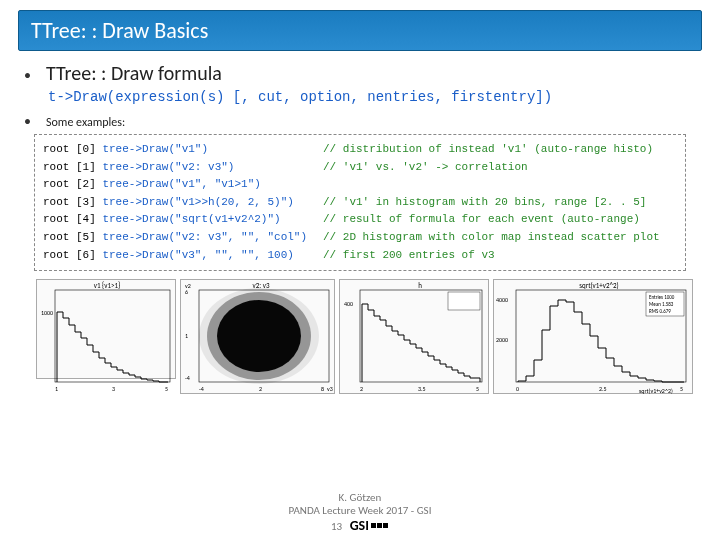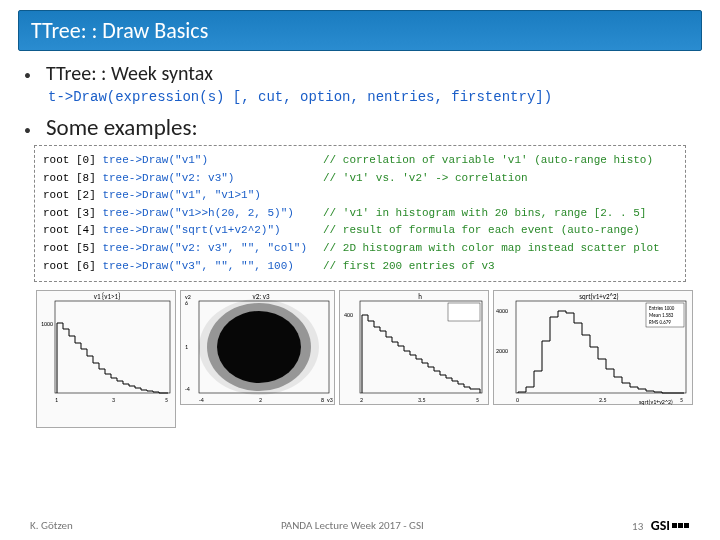--- a/index.html
+++ b/index.html
@@ -33,21 +33,21 @@
     font-size: 14px;
     color: #333;
     margin-right: 10px;
     width: 12px;
   }
   .bullet-text {
     font-size: 20px;
     color: #222;
   }
   .bullet-text.small {
-    font-size: 23px;
+    font-size: 12px;
   }
   .syntax-line {
     font-family: "Courier New", monospace;
     color: #1a5ec8;
     font-size: 14px;
     margin-left: 24px;
     margin-bottom: 8px;
   }
   .code-block {
     margin: 4px 10px 0 10px;
@@ -88,23 +88,24 @@
   }
   .chart svg { display: block; }
   .footer {
     position: absolute;
     bottom: 6px;
     left: 0;
     width: 100%;
     display: flex;
     justify-content: space-between;
     align-items: center;
-    padding: 0 30px;
+    padding: 0 8px;
     font-size: 11px;
     color: #777;
+    flex-direction: column;
   }
   .gsi-logo {
     display: inline-flex;
     align-items: center;
     gap: 2px;
     font-weight: bold;
     font-size: 14px;
     color: #000;
   }
   .gsi-box {
@@ -116,36 +117,36 @@
 </style>
 </head>
 <body>
 
 <div class="title-bar">TTree: : Draw Basics</div>
 
 <div class="content">
 
   <div class="bullet-row">
     <span class="bullet">•</span>
-    <span class="bullet-text">TTree: : Week syntax</span>
+    <span class="bullet-text">TTree: : Draw formula</span>
   </div>
   <div class="syntax-line">t-&gt;Draw(expression(s) [, cut, option, nentries, firstentry])</div>
 
   <div class="bullet-row">
     <span class="bullet">•</span>
     <span class="bullet-text small">Some examples:</span>
   </div>
 
   <div class="code-block">
     <div class="code-row">
         <span class="code-left"><span>root [0] </span><span class="code-call">tree-&gt;Draw("v1")</span></span>
-        <span class="code-comment">// correlation of variable 'v1' (auto-range histo)</span>
-      </div>
-    <div class="code-row">
-        <span class="code-left"><span>root [8] </span><span class="code-call">tree-&gt;Draw("v2: v3")</span></span>
+        <span class="code-comment">// distribution of instead 'v1' (auto-range histo)</span>
+      </div>
+    <div class="code-row">
+        <span class="code-left"><span>root [1] </span><span class="code-call">tree-&gt;Draw("v2: v3")</span></span>
         <span class="code-comment">// 'v1' vs. 'v2' -&gt; correlation</span>
       </div>
     <div class="code-row">
         <span class="code-left"><span>root [2] </span><span class="code-call">tree-&gt;Draw("v1", "v1&gt;1")</span></span>
       </div>
     <div class="code-row">
         <span class="code-left"><span>root [3] </span><span class="code-call">tree-&gt;Draw("v1&gt;&gt;h(20, 2, 5)")</span></span>
         <span class="code-comment">// 'v1' in histogram with 20 bins, range [2. . 5]</span>
       </div>
     <div class="code-row">
@@ -157,21 +158,21 @@
         <span class="code-comment">// 2D histogram with color map instead scatter plot</span>
       </div>
     <div class="code-row">
         <span class="code-left"><span>root [6] </span><span class="code-call">tree-&gt;Draw("v3", "", "", 100)</span></span>
         <span class="code-comment">// first 200 entries of v3</span>
       </div>
   </div>
 
   <div class="charts">
 
-    <div class="chart" style="width:140px;height:138px">
+    <div class="chart" style="width:140px;height:100px">
       <svg width="140" height="115" viewBox="0 0 140 115">
         <rect x="18" y="10" width="115" height="92" fill="none" stroke="#000" stroke-width="0.6"></rect>
         <text x="70" y="8" text-anchor="middle" font-size="7">v1 {v1&gt;1}</text>
         <g fill="none" stroke="#000" stroke-width="1">
           <path d="M20,102 L20,32 L26,32 L26,38 L32,38 L32,45 L38,45 L38,52 L44,52 L44,58 L50,58 L50,65 L56,65 L56,72 L62,72 L62,78 L68,78 L68,83 L74,83 L74,87 L80,87 L80,90 L86,90 L86,93 L92,93 L92,95 L98,95 L98,97 L104,97 L104,99 L110,99 L110,100 L116,100 L116,101 L122,101 L122,102 L131,102"></path>
         </g>
         <text x="18" y="111" font-size="6">1</text>
         <text x="75" y="111" font-size="6">3</text>
         <text x="128" y="111" font-size="6">5</text>
         <text x="4" y="35" font-size="6">1000</text>

